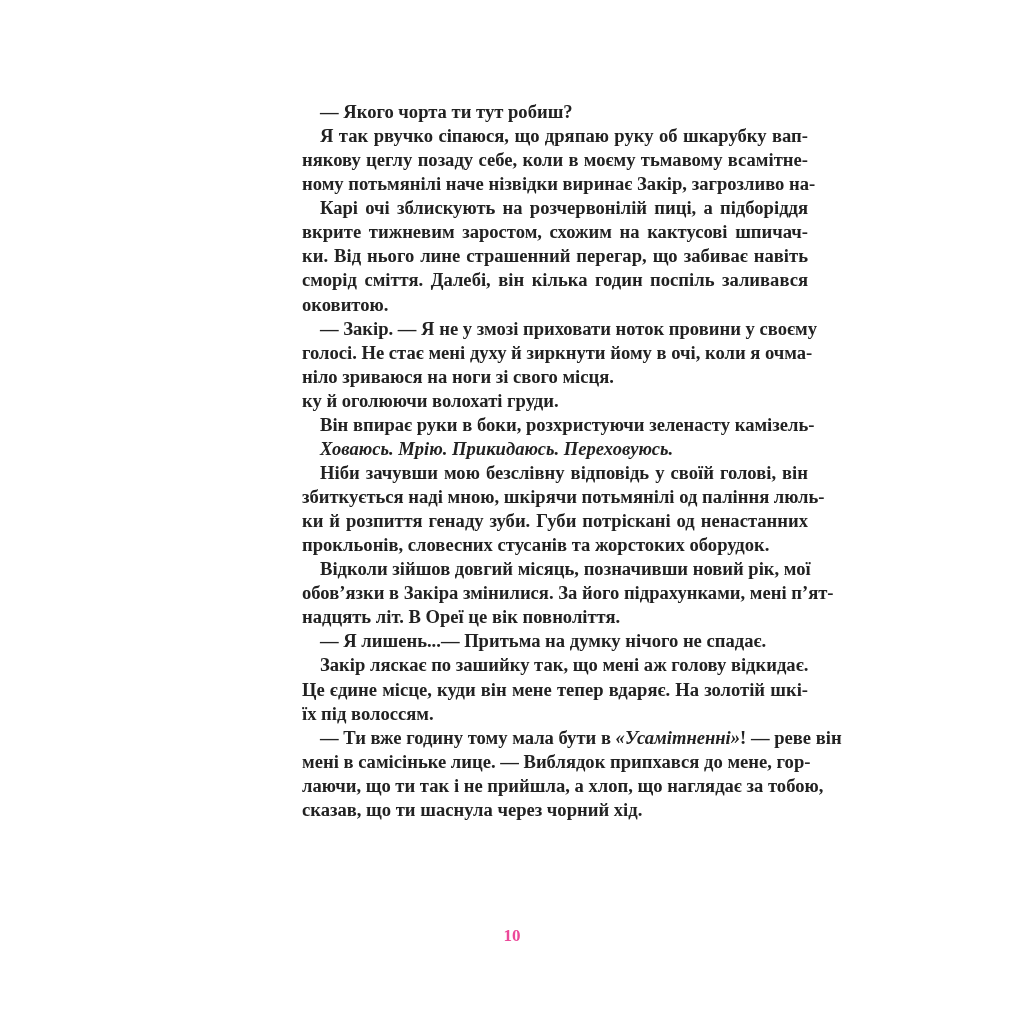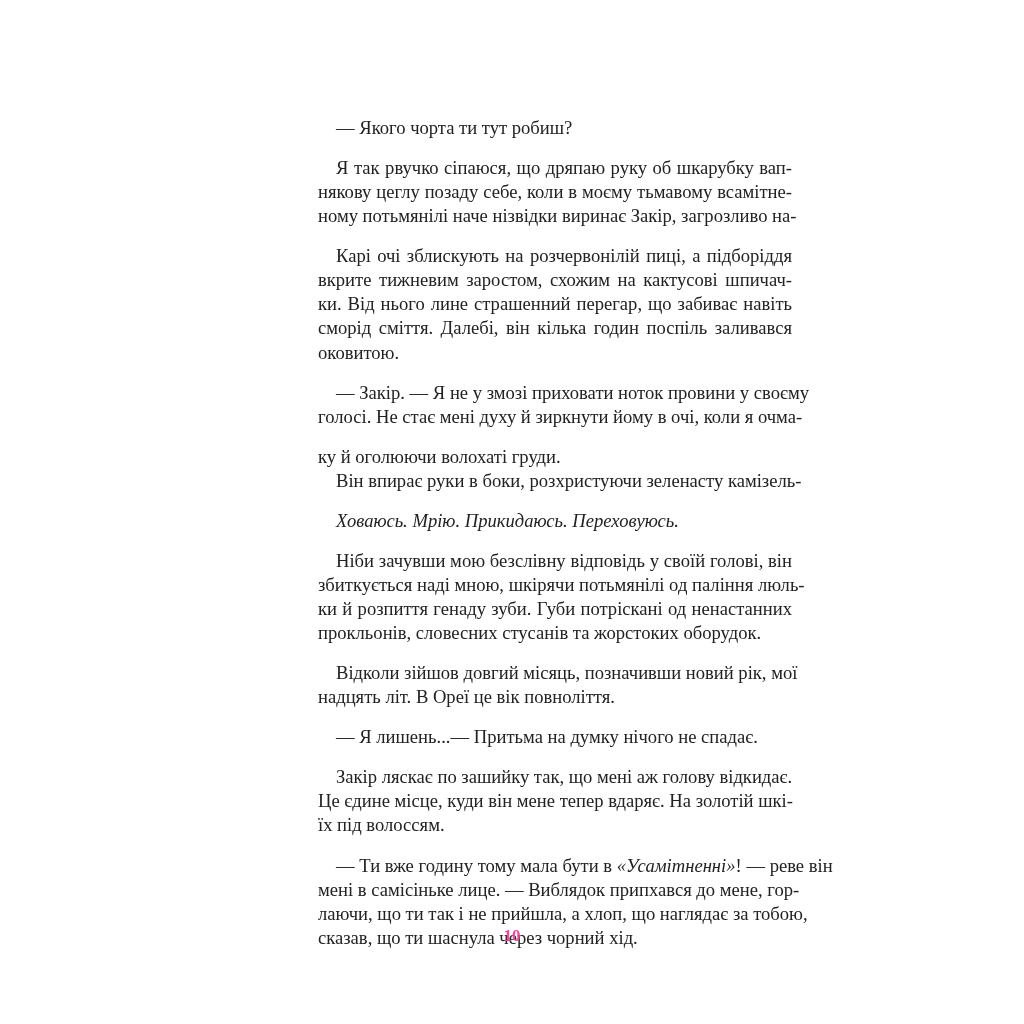--- a/index.html
+++ b/index.html
@@ -8,25 +8,26 @@
     position: absolute;
     left: 284px;
     top: 100px;
     width: 524px;
     font-family: "Liberation Serif", "DejaVu Serif", serif;
     font-size: 18.6px;
     line-height: 24.06px;
     color: #222222;
   }
   .para {
-    margin: 16px;
+    margin: 0;
     text-indent: 18px;
     text-align: justify;
     text-align-last: left;
     hyphens: manual;
+    font-weight: bold;
   }
   .line { display: block; text-align: justify; text-align-last: justify; white-space: nowrap; }
   .line.last { text-align-last: left; }
   .line.first { padding-left: 18px; }
   .italic { font-style: italic; }
   .page-number {
     position: absolute;
     left: 0; width: 1024px;
     top: 926px;
     text-align: center;
@@ -55,20 +56,21 @@
     <span class="line first">Карі очі зблискують на розчервонілій пиці, а підборіддя</span>
     <span class="line">вкрите тижневим заростом, схожим на кактусові шпичач-</span>
     <span class="line">ки. Від нього лине страшенний перегар, що забиває навіть</span>
     <span class="line">сморід сміття. Далебі, він кілька годин поспіль заливався</span>
     <span class="line last">оковитою.</span>
   </p>
 
   <p class="para">
     <span class="line first">— Закір. — Я не у змозі приховати ноток провини у своєму</span>
     <span class="line">голосі. Не стає мені духу й зиркнути йому в очі, коли я очма-</span>
+    <span class="line last">ніло зриваюся на ноги зі свого місця.</span>
   </p>
 
   <p class="para">
     <span class="line last">ку й оголюючи волохаті груди.</span>
     <span class="line first">Він впирає руки в боки, розхристуючи зеленасту камізель-</span>
   </p>
 
 
   <p class="para">
     <span class="line first last italic">Ховаюсь. Мрію. Прикидаюсь. Переховуюсь.</span>
@@ -76,20 +78,21 @@
 
   <p class="para">
     <span class="line first">Ніби зачувши мою безслівну відповідь у своїй голові, він</span>
     <span class="line">збиткується наді мною, шкірячи потьмянілі од паління люль-</span>
     <span class="line">ки й розпиття генаду зуби. Губи потріскані од ненастанних</span>
     <span class="line last">прокльонів, словесних стусанів та жорстоких оборудок.</span>
   </p>
 
   <p class="para">
     <span class="line first">Відколи зійшов довгий місяць, позначивши новий рік, мої</span>
+    <span class="line">обов’язки в Закіра змінилися. За його підрахунками, мені п’ят-</span>
     <span class="line last">надцять літ. В Ореї це вік повноліття.</span>
   </p>
 
   <p class="para">
     <span class="line first last">— Я лишень...— Притьма на думку нічого не спадає.</span>
   </p>
 
   <p class="para">
     <span class="line first">Закір ляскає по зашийку так, що мені аж голову відкидає.</span>
     <span class="line">Це єдине місце, куди він мене тепер вдаряє. На золотій шкі-</span>

